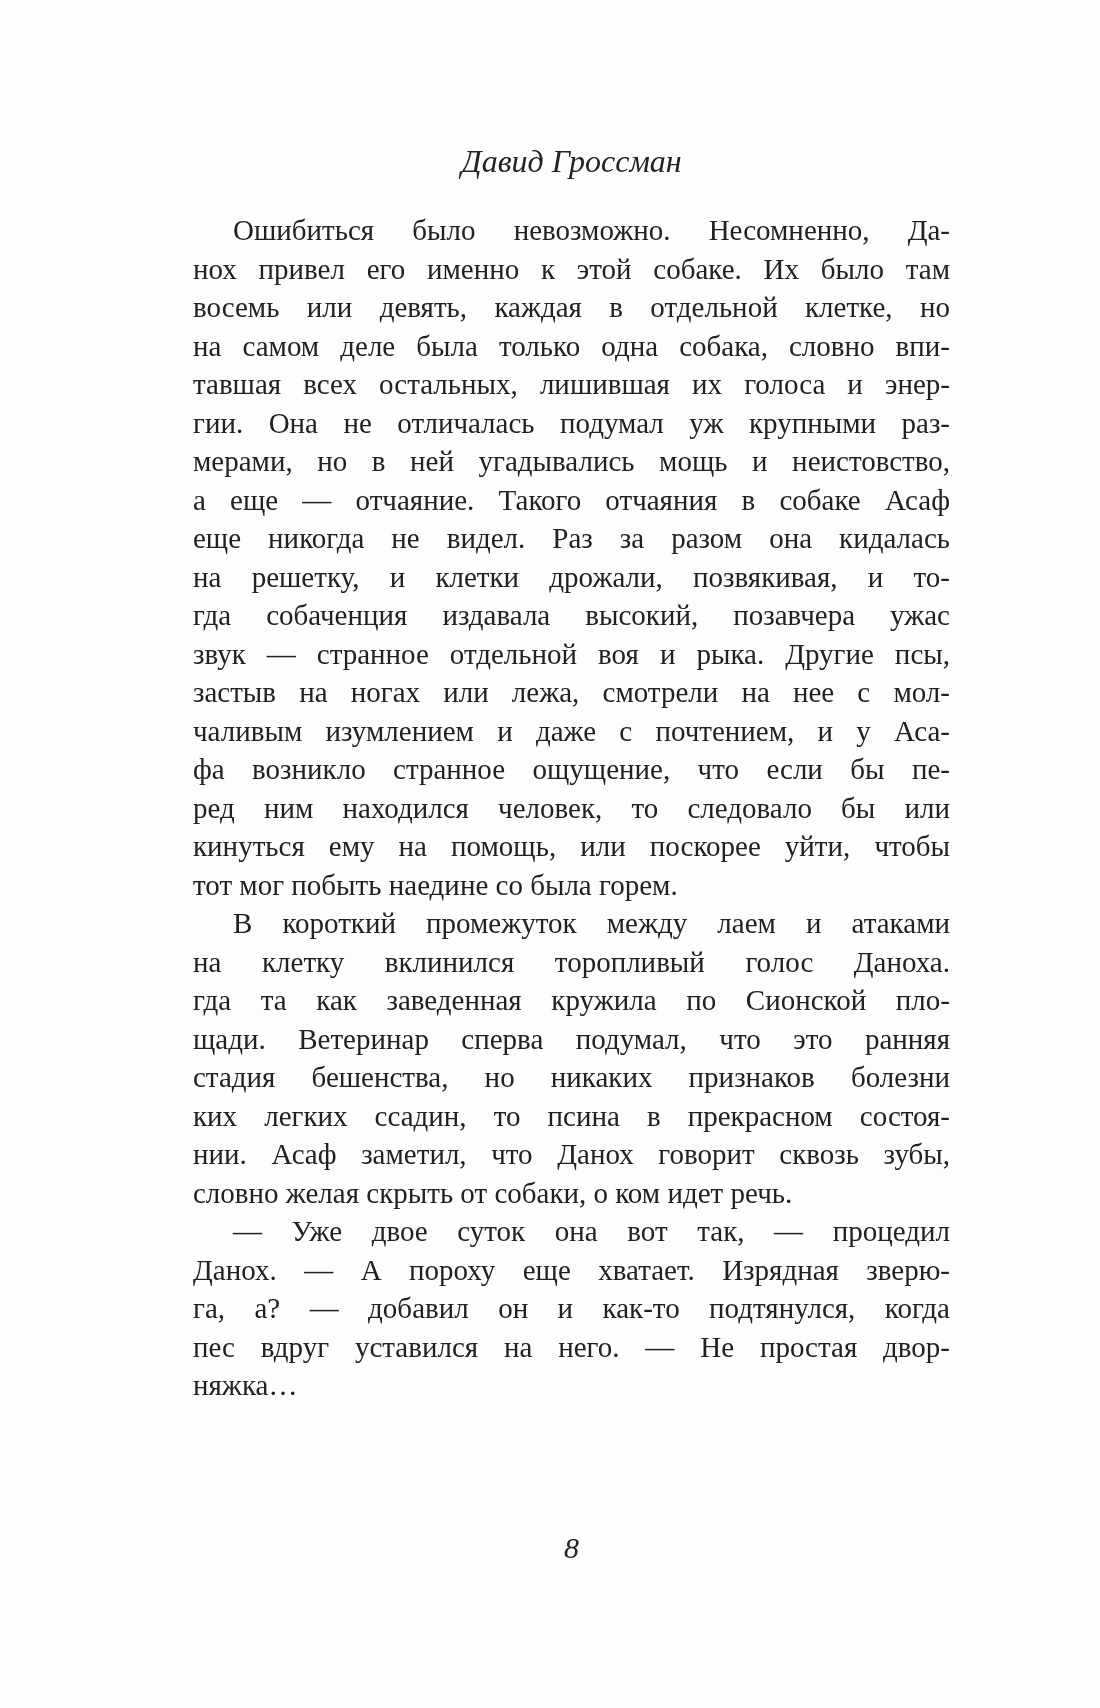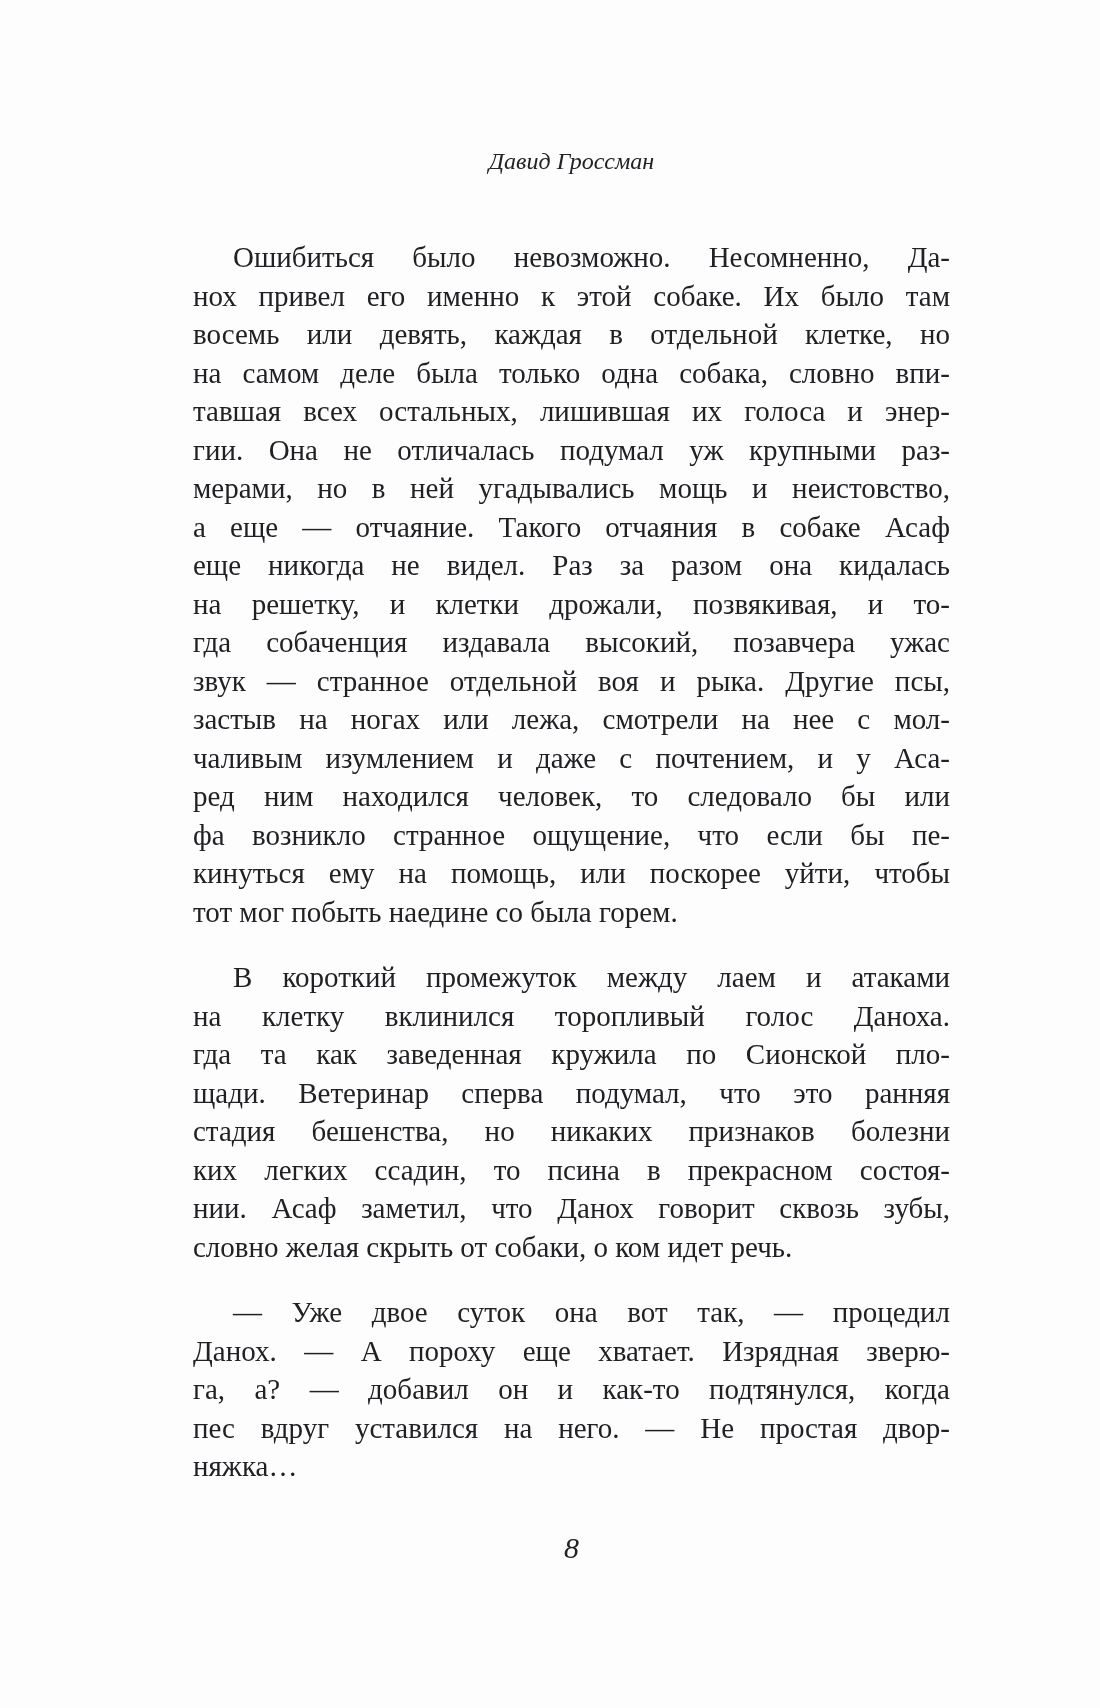--- a/index.html
+++ b/index.html
@@ -13,39 +13,39 @@
     width: 1100px; height: 1708px;
     background: #fdfdfd;
     color: #1f1f1f;
     overflow: hidden;
   }
   .running-header {
     position: absolute;
     top: 144px; left: 193px; width: 757px;
     text-align: center;
     font-style: italic;
-    font-size: 24px;
+    font-size: 32px;
     line-height: 34px;
     color: #222326;
   }
   .text-block {
     position: absolute;
     top: 211px; left: 193px; width: 757px;
     font-size: 29px;
     color: #202124;
   }
   .line {
     height: 38.5px;
     line-height: 38.5px;
     text-align: justify;
     text-align-last: justify;
     overflow: hidden;
     white-space: nowrap;
   }
-  .line.first { text-indent: 40px; margin-top: 27px; }
+  .line.first { text-indent: 40px; }
   .line.last  { text-align-last: left; }
   .page-number {
     position: absolute;
     top: 1528px; left: 193px; width: 757px;
     text-align: center;
     font-style: italic;
     font-size: 30px;
     line-height: 40px;
     color: #222326;
   }
@@ -64,22 +64,22 @@
       <div class="line">тавшая всех остальных, лишившая их голоса и энер-</div>
       <div class="line">гии. Она не отличалась подумал уж крупными раз-</div>
       <div class="line">мерами, но в ней угадывались мощь и неистовство,</div>
       <div class="line">а еще — отчаяние. Такого отчаяния в собаке Асаф</div>
       <div class="line">еще никогда не видел. Раз за разом она кидалась</div>
       <div class="line">на решетку, и клетки дрожали, позвякивая, и то-</div>
       <div class="line">гда собаченция издавала высокий, позавчера ужас</div>
       <div class="line">звук — странное отдельной воя и рыка. Другие псы,</div>
       <div class="line">застыв на ногах или лежа, смотрели на нее с мол-</div>
       <div class="line">чаливым изумлением и даже с почтением, и у Аса-</div>
+      <div class="line">фа возникло странное ощущение, что если бы пе-</div>
       <div class="line">ред ним находился человек, то следовало бы или</div>
-      <div class="line">фа возникло странное ощущение, что если бы пе-</div>
       <div class="line">кинуться ему на помощь, или поскорее уйти, чтобы</div>
       <div class="line last">тот мог побыть наедине со была горем.</div>
       <div class="line first">В короткий промежуток между лаем и атаками</div>
       <div class="line">на клетку вклинился торопливый голос Даноха.</div>
       <div class="line">гда та как заведенная кружила по Сионской пло-</div>
       <div class="line">щади. Ветеринар сперва подумал, что это ранняя</div>
       <div class="line">стадия бешенства, но никаких признаков болезни</div>
       <div class="line">ких легких ссадин, то псина в прекрасном состоя-</div>
       <div class="line">нии. Асаф заметил, что Данох говорит сквозь зубы,</div>
       <div class="line last">словно желая скрыть от собаки, о ком идет речь.</div>

